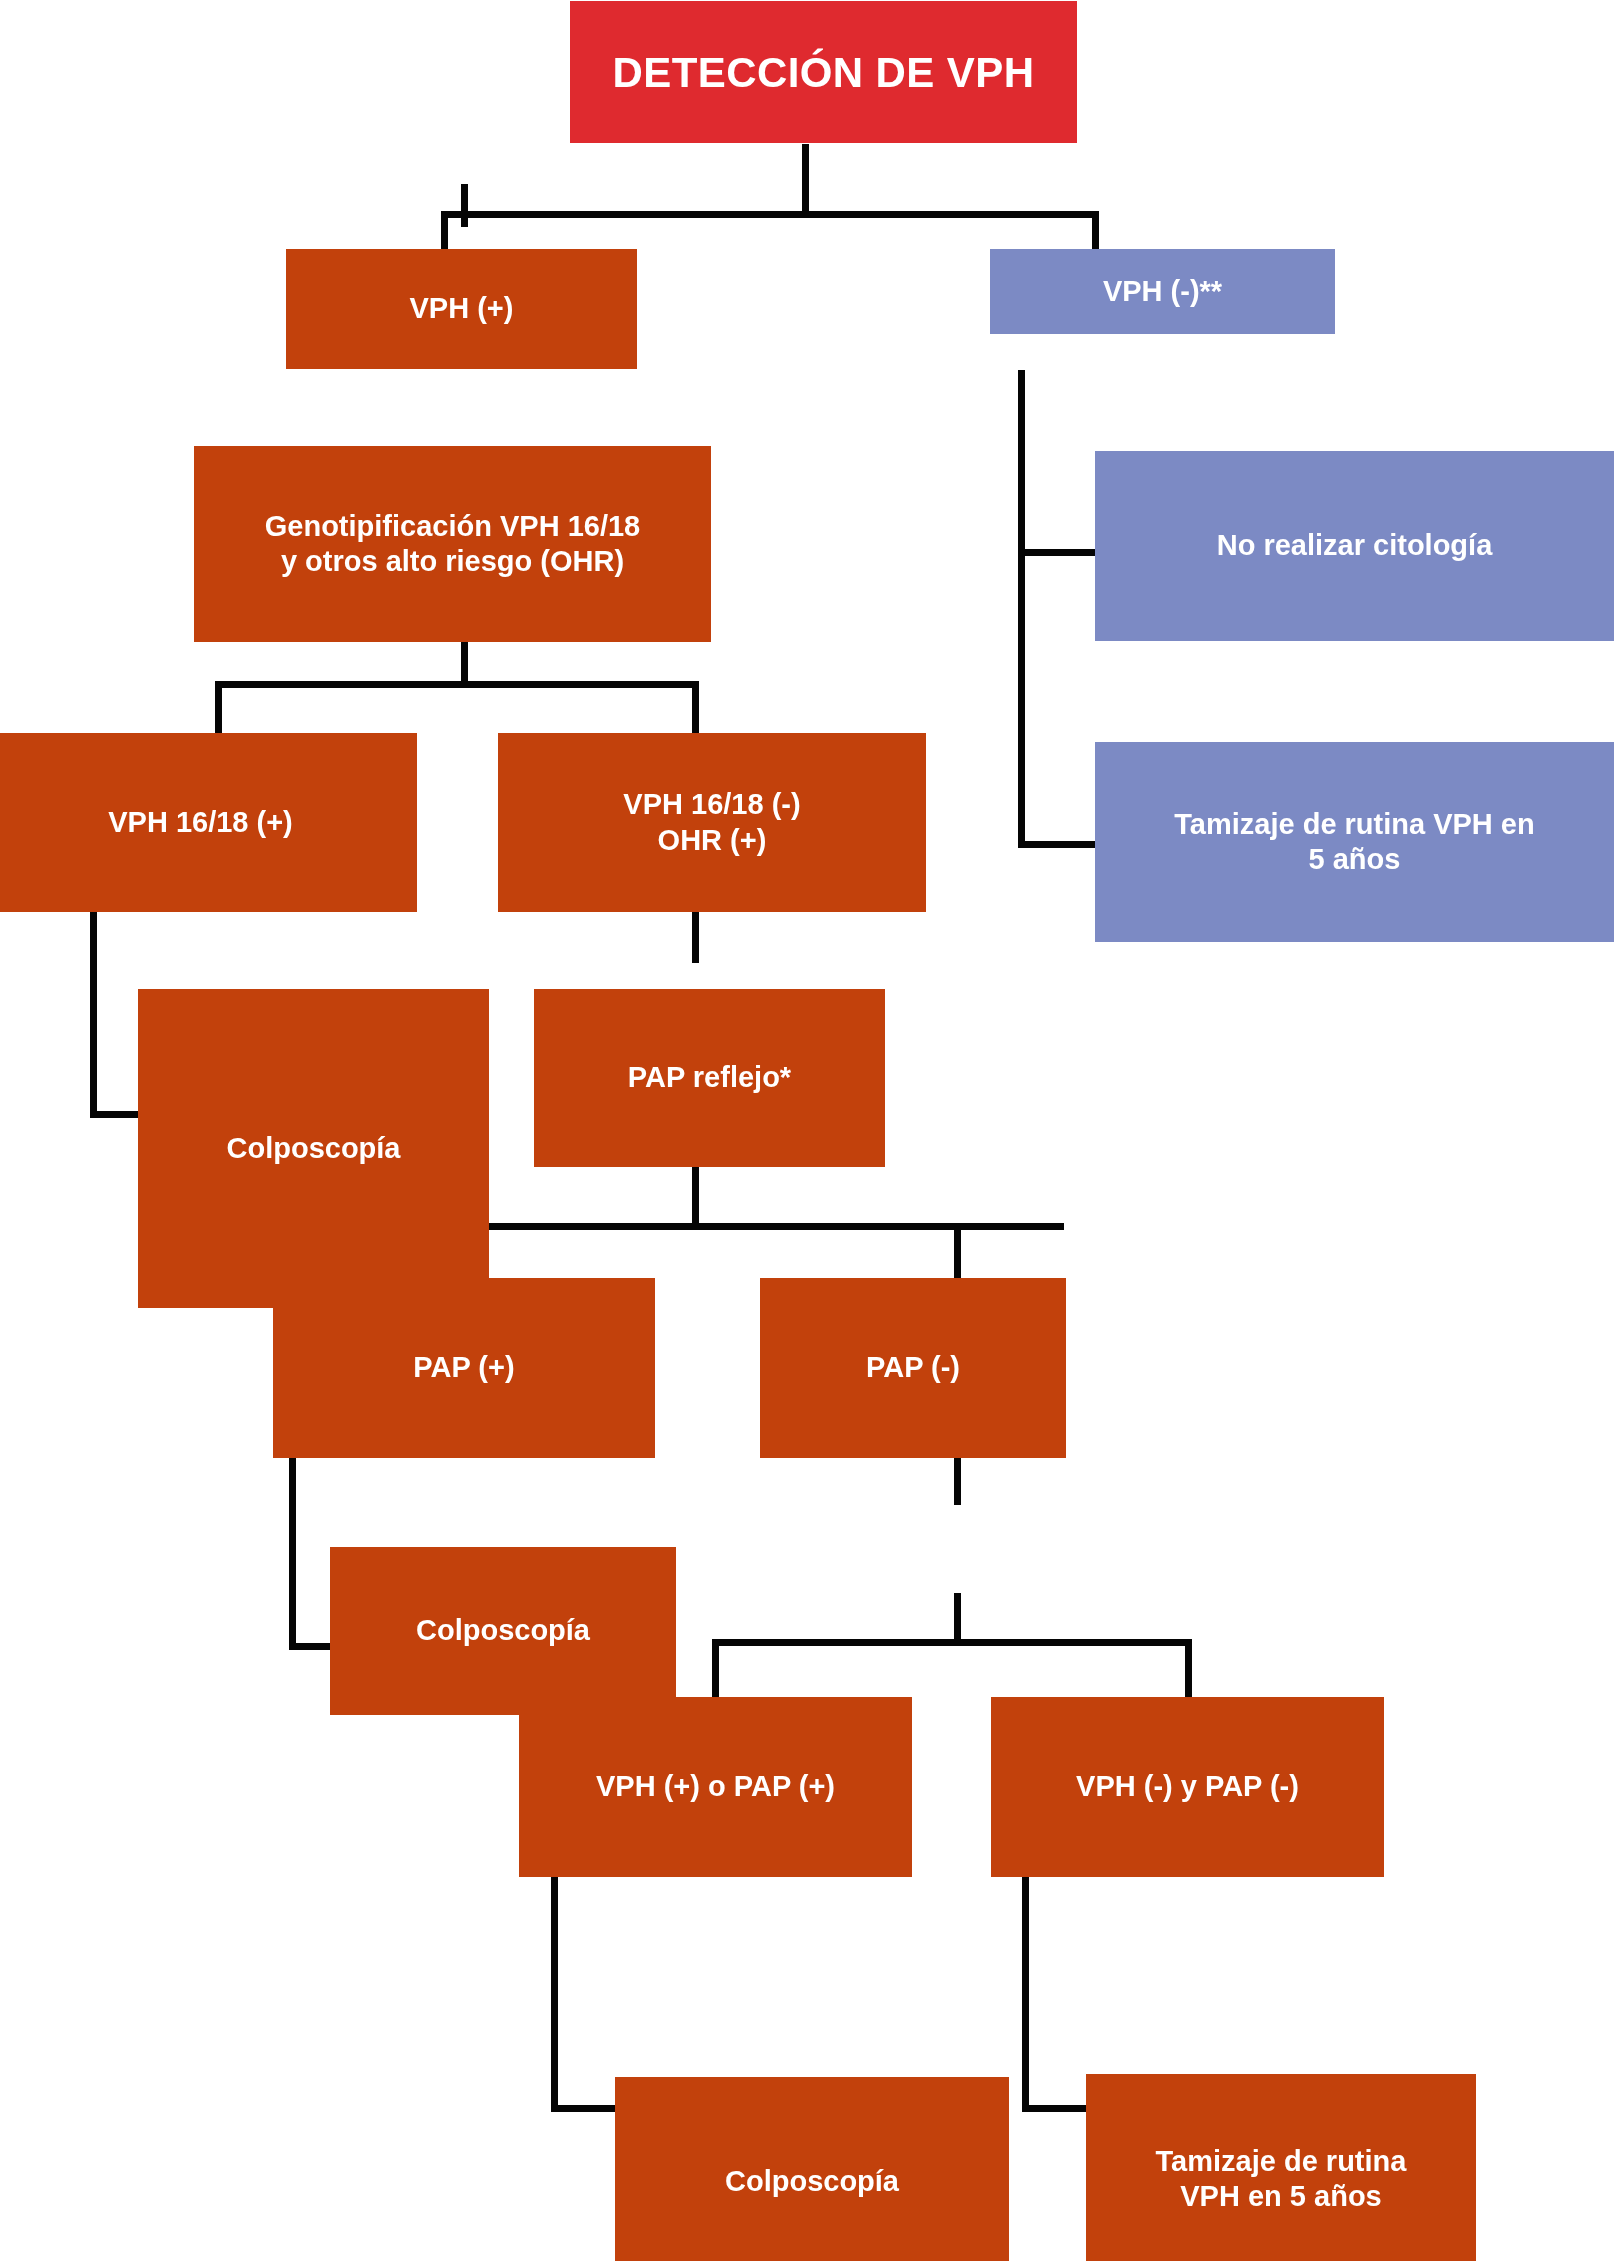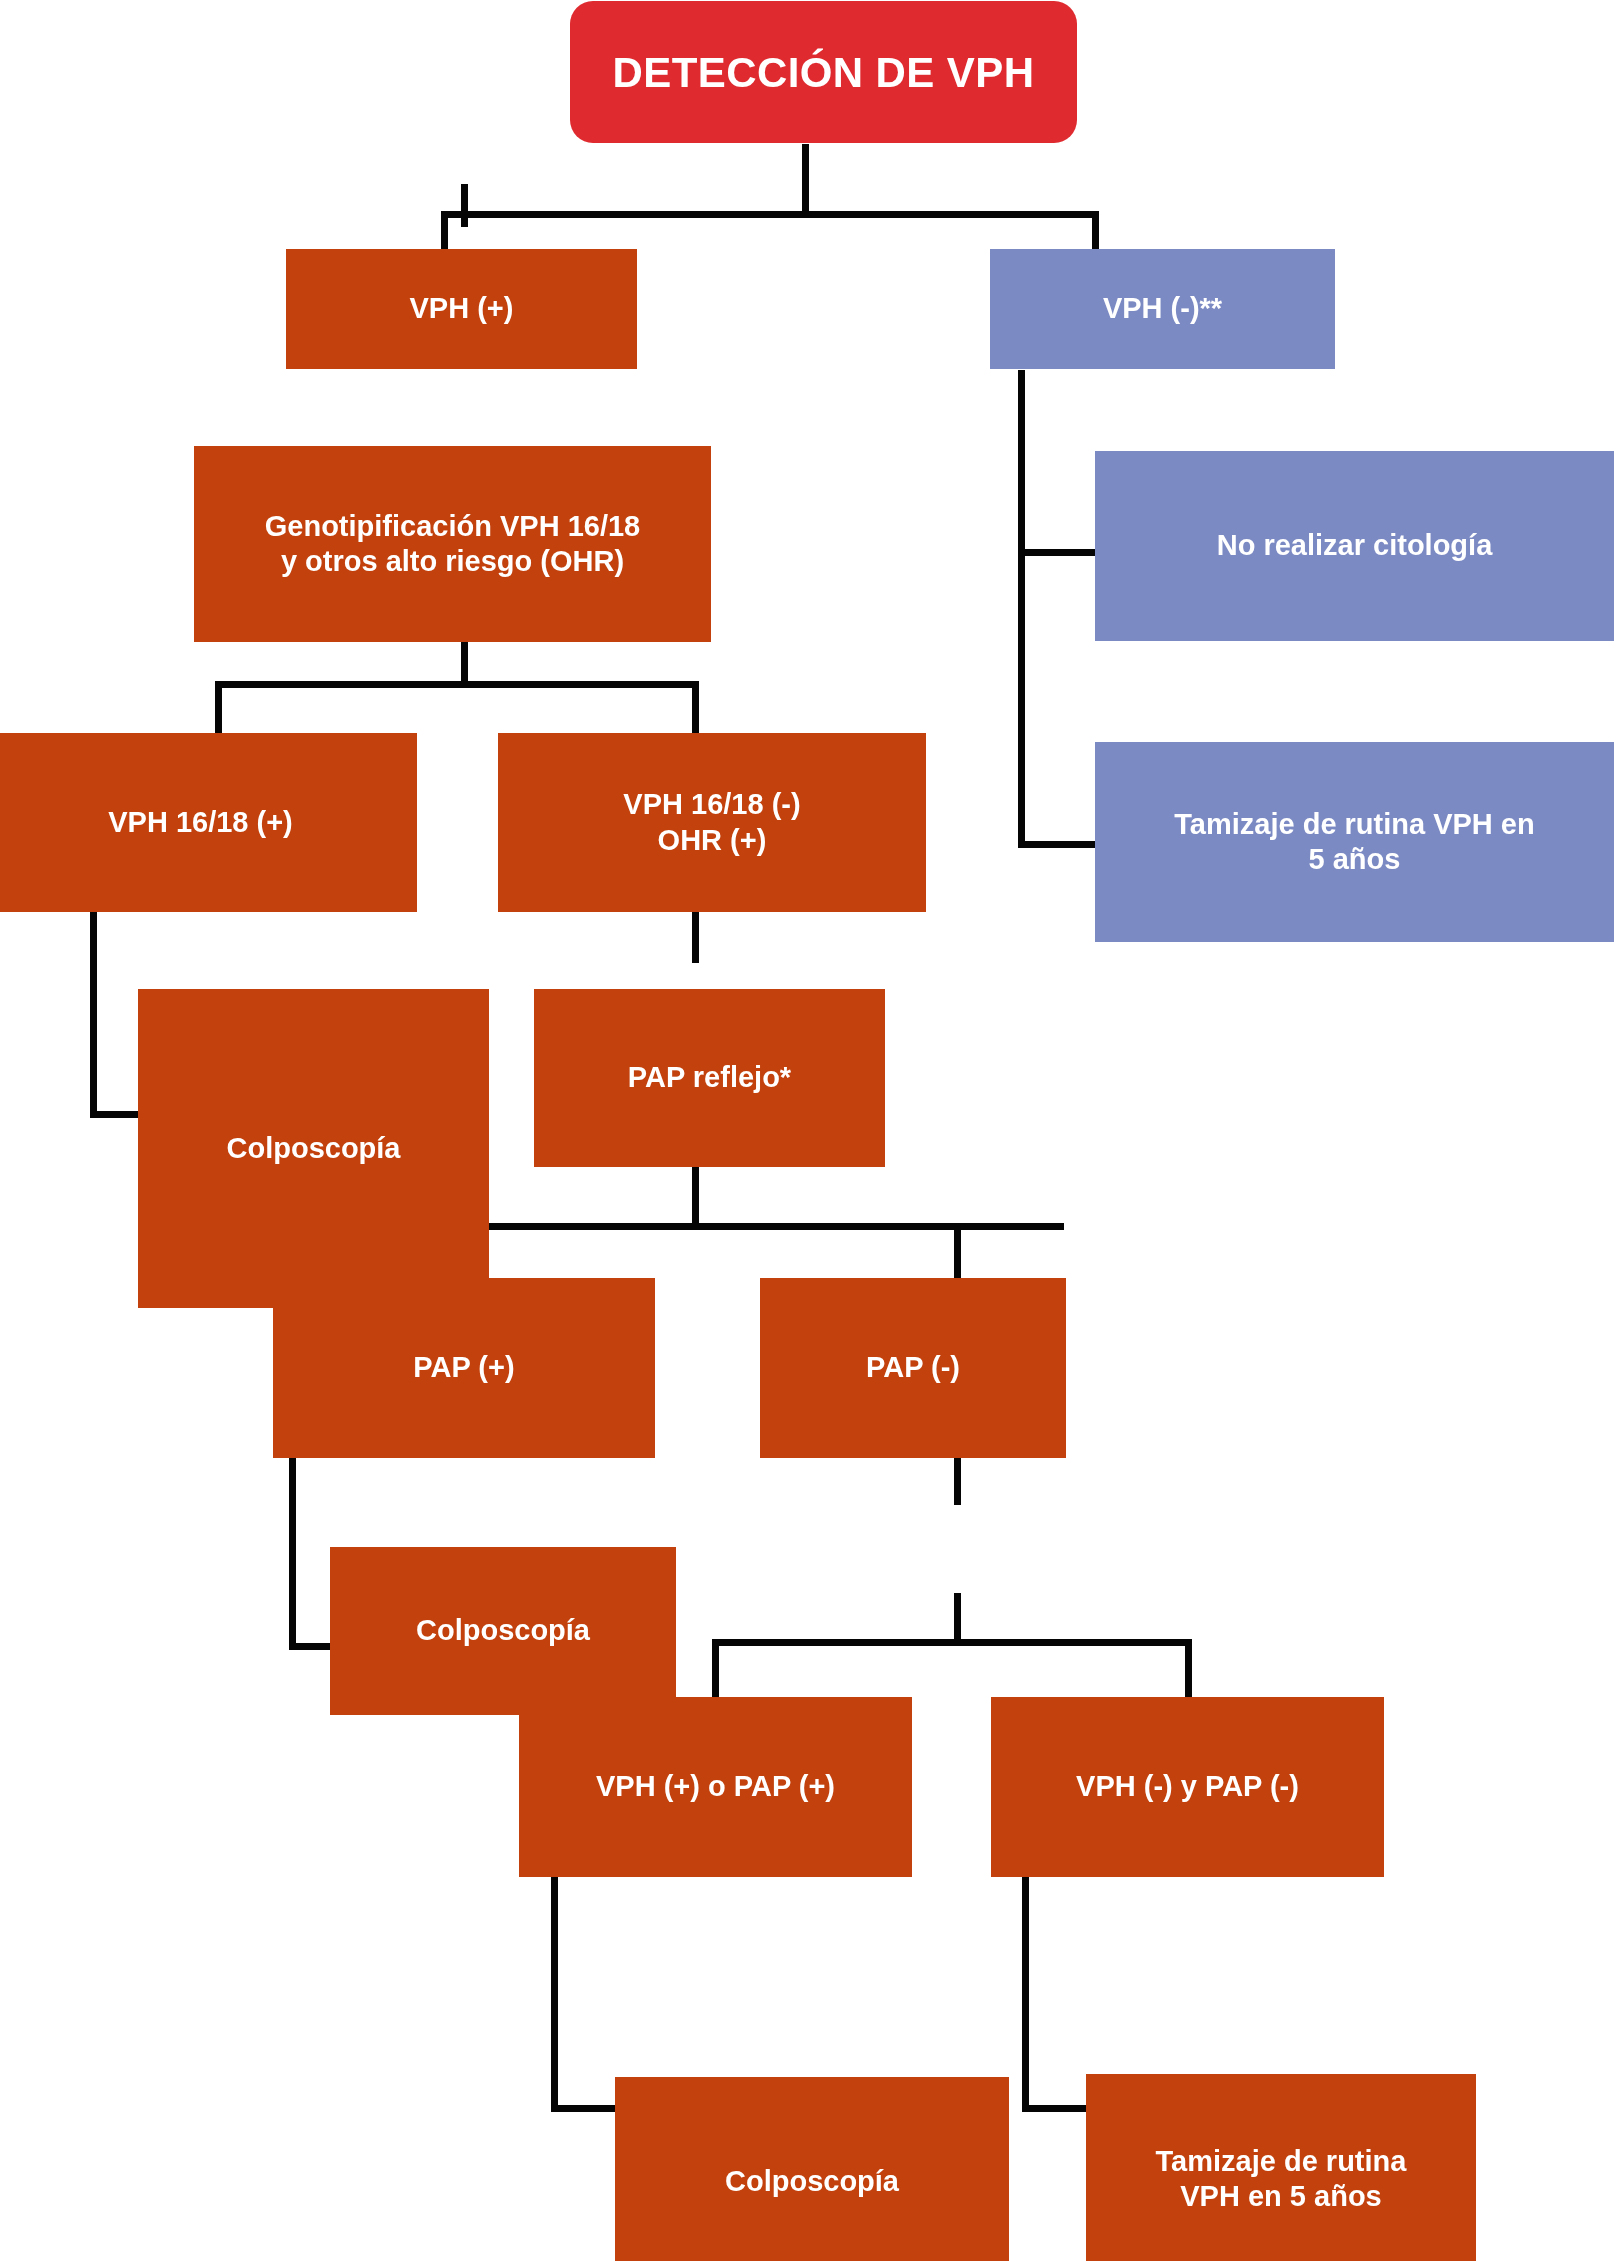--- a/index.html
+++ b/index.html
@@ -87,25 +87,25 @@
   <div class="conn" style="left:712px; top:1639px; width:480px; height:6.5px;"></div>
   <div class="conn" style="left:712px; top:1639px; width:6.5px; height:60px;"></div>
   <div class="conn" style="left:1185px; top:1639px; width:6.5px; height:60px;"></div>
 
   <div class="conn" style="left:551px; top:1877px; width:6.5px; height:234px;"></div>
   <div class="conn" style="left:551px; top:2105px; width:67px; height:6.5px;"></div>
 
   <div class="conn" style="left:1022px; top:1877px; width:6.5px; height:234px;"></div>
   <div class="conn" style="left:1022px; top:2105px; width:67px; height:6.5px;"></div>
 
-  <div class="node red title-node" style="left:570px; top:1.4px; width:507px; height:142px;border-radius:23px;">DETECCIÓN DE VPH</div>
+  <div class="node red title-node" style="left:570px; top:1.4px; width:507px; height:142px;">DETECCIÓN DE VPH</div>
 
   <div class="node salmon lvl-node" style="left:286px; top:249px; width:351px; height:120px;">VPH (+)</div>
 
-  <div class="node blue lvl-node" style="left:990px; top:249px; width:345px; height:120px;">VPH (-)**</div>
+  <div class="node blue lvl-node" style="left:990px; top:249px; width:345px; height:85px;">VPH (-)**</div>
 
   <div class="node salmon lvl-node" style="left:183px; top:446px; width:517px; height:196px;margin-left:11px;">Genotipificación VPH 16/18
 y otros alto riesgo (OHR)</div>
 
   <div class="node blue lvl-node" style="left:1095px; top:451px; width:519px; height:190px;">No realizar citología</div>
 
   <div class="node blue lvl-node" style="left:1095px; top:742px; width:519px; height:200px;">Tamizaje de rutina VPH en
 5 años</div>
 
   <div class="node salmon lvl-node" style="left:-16px; top:733px; width:433px; height:179px;">VPH 16/18 (+)</div>

